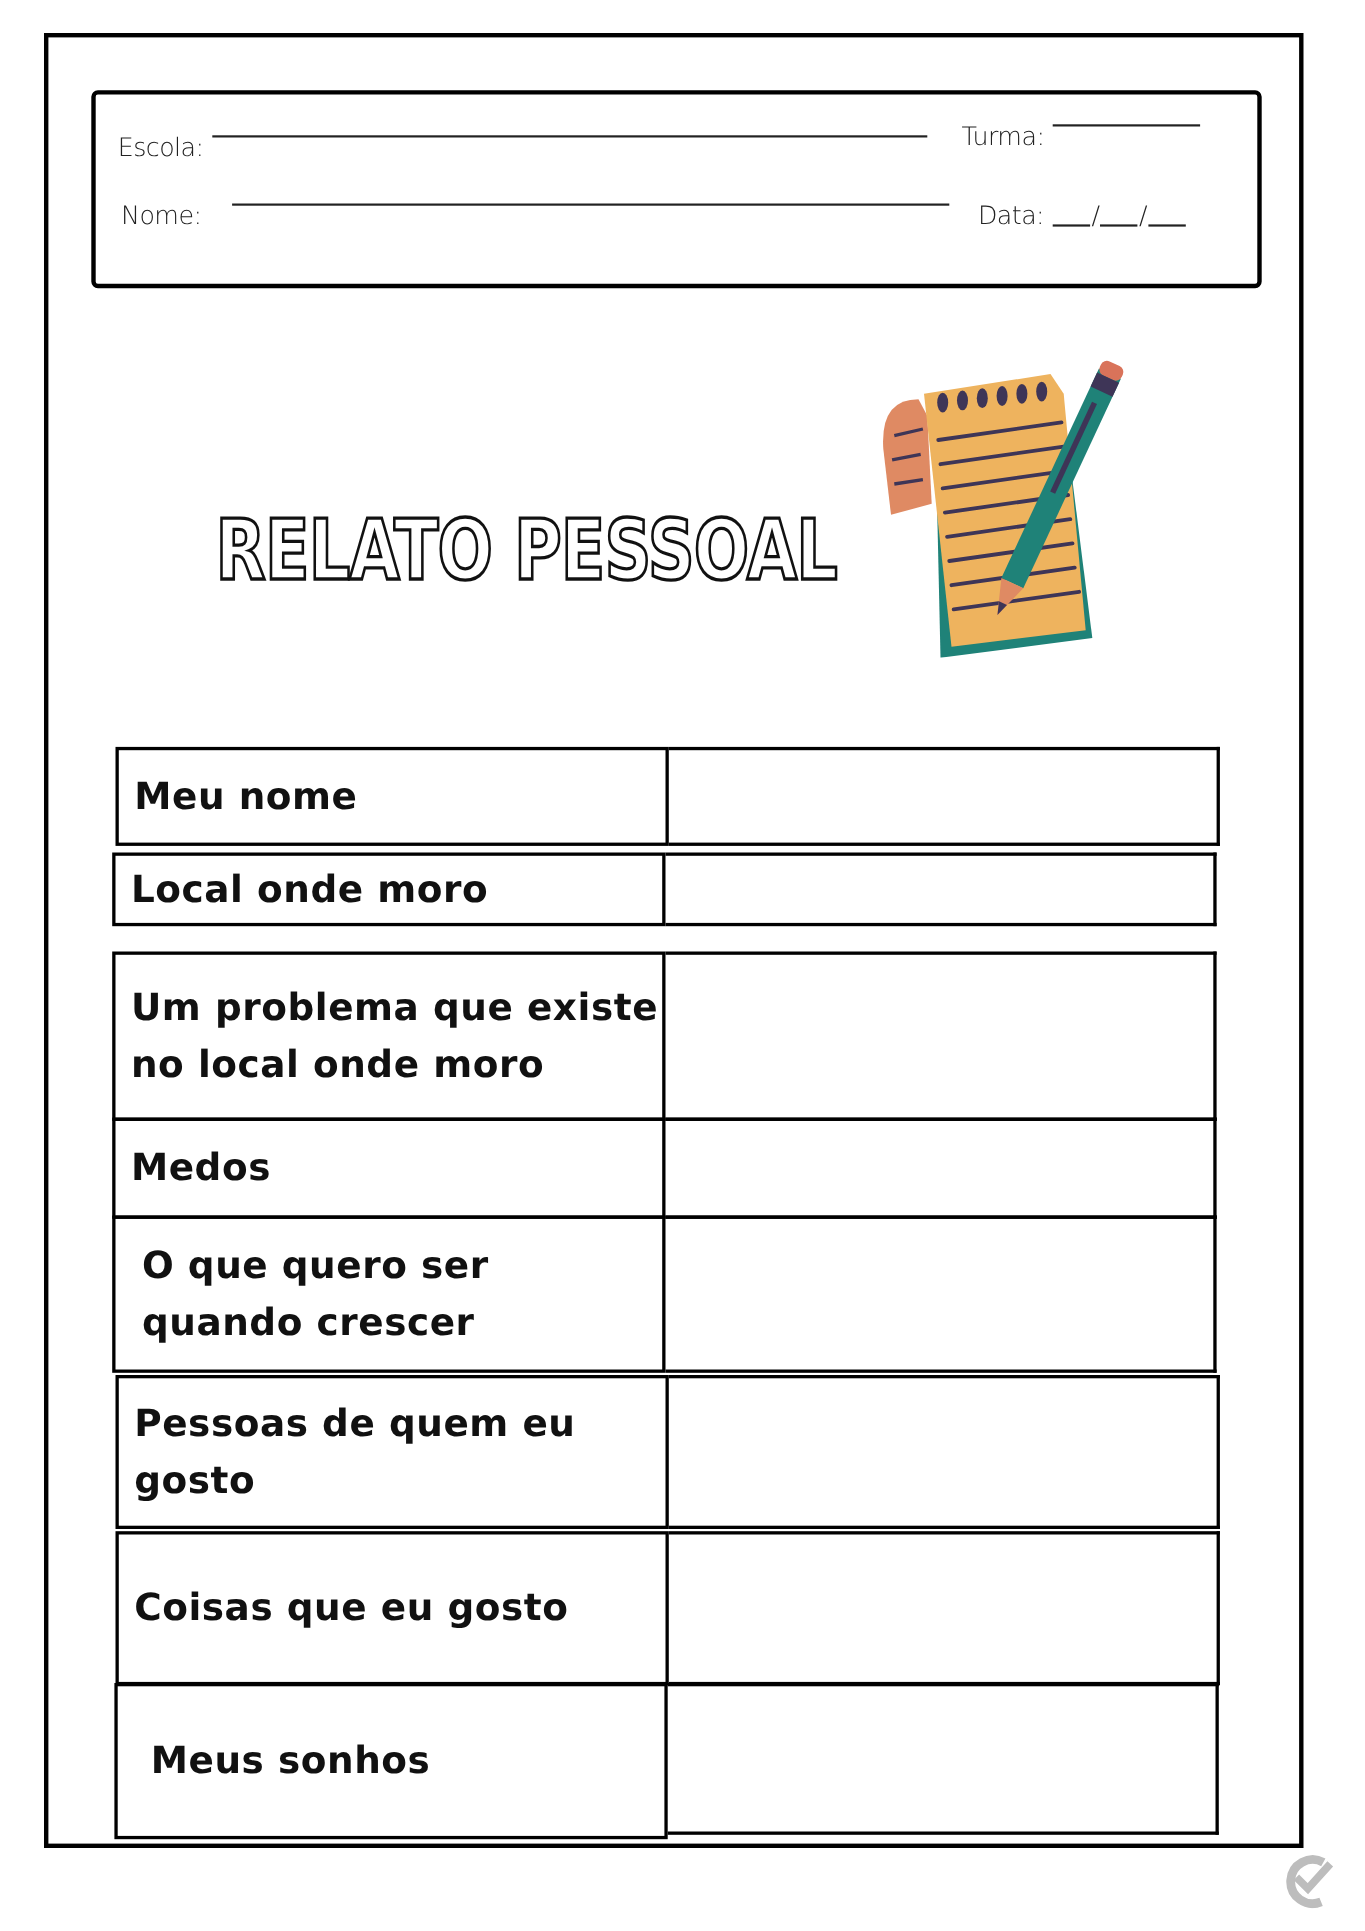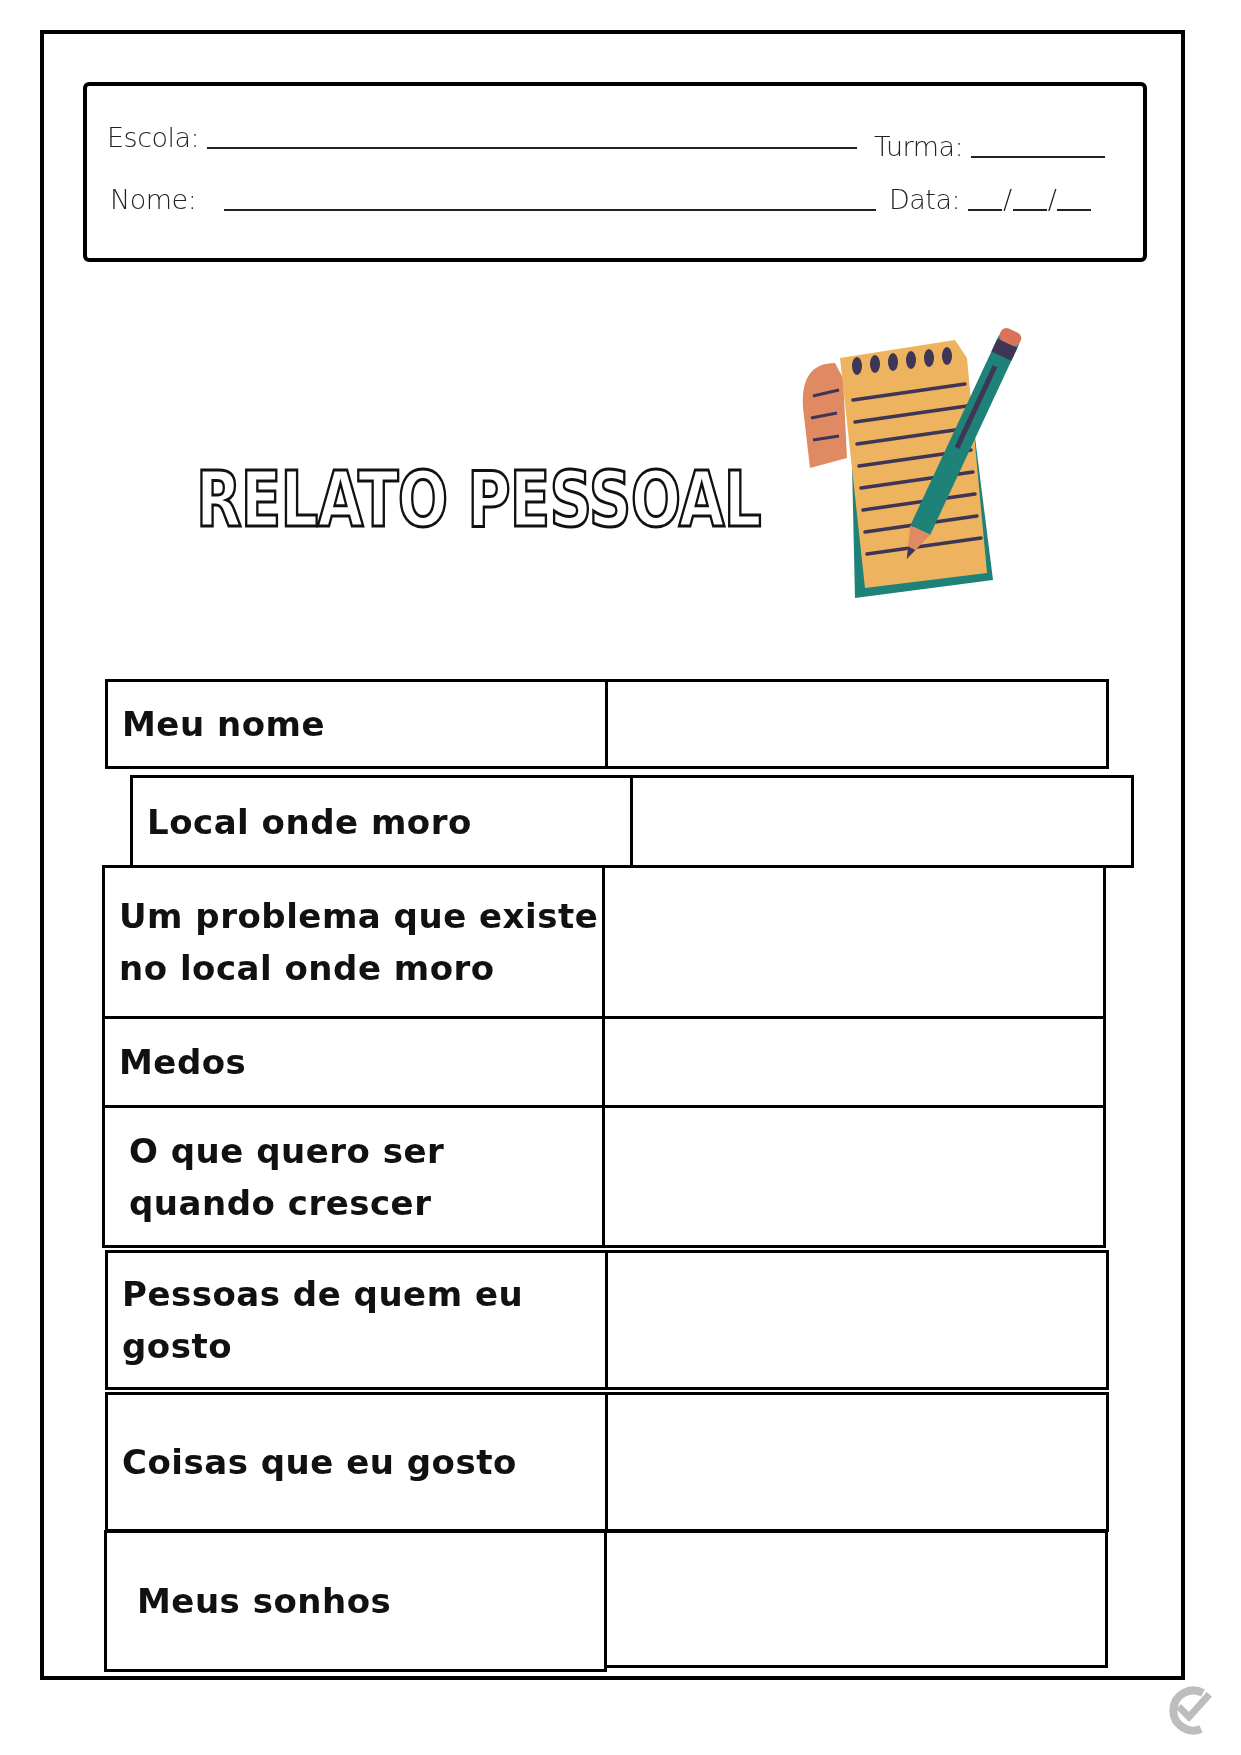--- a/index.html
+++ b/index.html
@@ -2,22 +2,22 @@
 <html><head>
 <meta charset="utf-8">
 <style>
   html, body { margin:0; padding:0; background:#ffffff; }
   body { width:1241px; height:1755px; position:relative; overflow:hidden;
          font-family:"DejaVu Sans", sans-serif; color:#111; }
   .page-border { position:absolute; left:40px; top:30px; width:1145px; height:1650px;
                  border:4px solid #000; box-sizing:border-box; }
   .header-box { position:absolute; left:83px; top:82px; width:1064px; height:180px;
                 border:4px solid #000; border-radius:6px; box-sizing:border-box; }
-  .field { position:absolute; font-family:"DejaVu Sans", sans-serif; font-size:27px;
-           font-weight:300; color:#222; display:flex; align-items:flex-end; white-space:nowrap; letter-spacing:-0.5px; }
+  .field { position:absolute; font-family:"DejaVu Sans", sans-serif; font-size:23px;
+           font-weight:300; color:#222; display:flex; align-items:flex-start; white-space:nowrap; letter-spacing:-0.5px; }
   .field .label { margin-right:8px; }
   .field .line { display:inline-block; border-bottom:2px solid #222; height:1px; margin-bottom:4px; }
   .date-parts { display:flex; align-items:flex-end; }
   .date-parts .seg { display:inline-block; width:34px; border-bottom:2px solid #222; margin-bottom:4px; }
   .date-parts .slash { margin:0 1px; }
 
   .title { position:absolute; left:196px; top:462px; font-family:"DejaVu Sans", sans-serif;
            font-weight:bold; font-size:76px; letter-spacing:-1px; color:#fff;
            -webkit-text-stroke:3px #111; transform:scaleX(0.78); transform-origin:left top; line-height:1; }
   .illustration { position:absolute; left:795px; top:318px; width:245px; height:280px; }
@@ -35,21 +35,21 @@
 <body>
 
 <div class="page-border"></div>
 
 <div class="header-box"></div>
 
 <div class="field" style="left:107px; top:122px;">
   <span class="label">Escola:</span>
   <span class="line" style="width:650px;"></span>
 </div>
-<div class="field" style="left:874px; top:131px;">
+<div class="field" style="left:874px; top:112px;">
   <span class="label">Turma:</span>
   <span class="line" style="width:134px;"></span>
 </div>
 <div class="field" style="left:110px; top:184px;gap:20px;">
   <span class="label">Nome:</span>
   <span class="line" style="width:652px;"></span>
 </div>
 <div class="field" style="left:889px; top:184px;">
   <span class="label">Data:</span>
   <span class="date-parts">
@@ -98,21 +98,21 @@
     <polygon points="148,220 170,220 159,252" fill="#df8a63"></polygon>
     <polygon points="155,240 163,240 159,252" fill="#3e3557"></polygon>
   </g>
 </svg>
 
 <div>
   <div class="row" style="left:105px; top:679px; width:1004px; height:90px;">
     <div class="cell label" style="width:503px;">Meu nome</div>
     <div class="cell answer" style="width:501px;"></div>
   </div>
-  <div class="row" style="left:102px; top:775px; width:1004px; height:93px;margin-left:28px;">
+  <div class="row" style="left:102px; top:775px; width:1004px; height:67px;">
     <div class="cell label" style="width:503px;">Local onde moro</div>
     <div class="cell answer" style="width:501px;"></div>
   </div>
   <div class="row" style="left:102px; top:865px; width:1004px; height:154px;">
     <div class="cell label" style="width:503px;">Um problema que existe no local onde moro</div>
     <div class="cell answer" style="width:501px;"></div>
   </div>
   <div class="row" style="left:102px; top:1016px; width:1004px; height:92px;">
     <div class="cell label" style="width:503px;">Medos</div>
     <div class="cell answer" style="width:501px;"></div>

